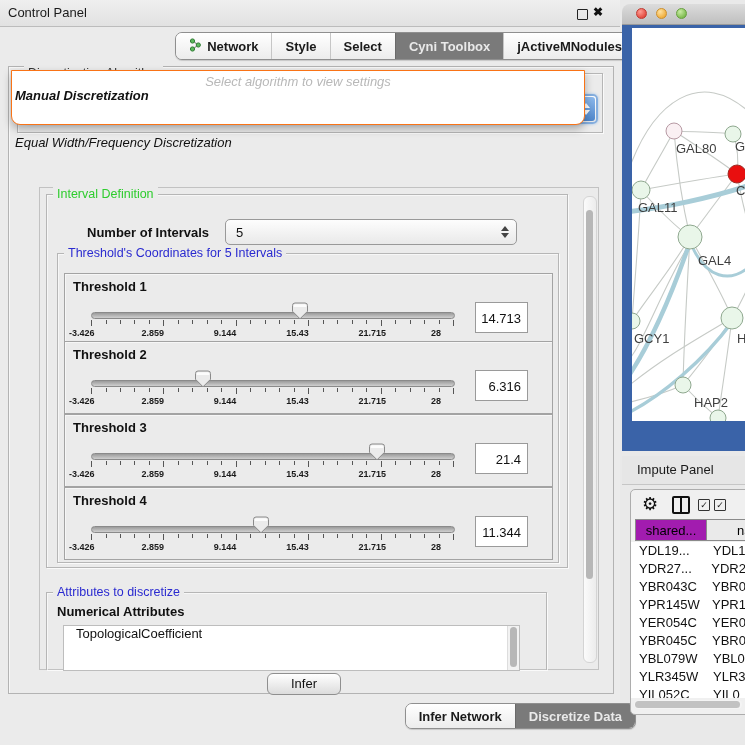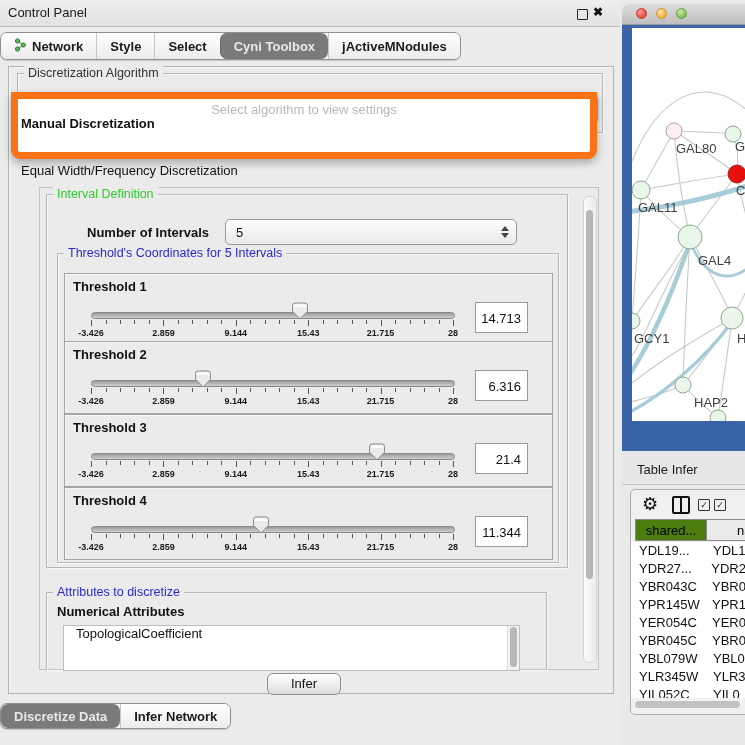--- a/index.html
+++ b/index.html
@@ -5,56 +5,56 @@
   html,body{margin:0;padding:0;}
   body{font-family:"Liberation Sans",sans-serif;background:#e9e9e9;}
   #root{position:relative;width:745px;height:745px;overflow:hidden;background:#e9e9e9;}
   
   .control-panel{position:absolute;left:0;top:0;width:620px;height:745px;background:#ebebeb;}
   .cp-titlebar{position:absolute;left:0;top:0;width:620px;height:26px;background:linear-gradient(#efefef,#e2e2e2);border-bottom:1px solid #bcbcbc;}
   .cp-title{position:absolute;left:8px;top:0;line-height:26px;font-size:13px;color:#1a1a1a;}
   .float-icon{position:absolute;left:577px;top:9px;width:9px;height:9px;border:1.5px solid #222;border-radius:1px;}
   .close-icon{position:absolute;left:593px;top:5px;font-size:12px;font-weight:bold;color:#111;}
   
-  .tabrow{position:absolute;left:0;width:620px;display:flex;justify-content:flex-start;}
+  .tabrow{position:absolute;left:16px;width:620px;display:flex;justify-content:flex-end;}
   .pill{display:flex;border:1px solid #8f8f8f;border-radius:7px;overflow:hidden;background:#f7f7f7;box-shadow:0 1px 1px rgba(0,0,0,.15);}
   .tab{display:flex;align-items:center;gap:5px;padding:0 13px;height:26px;font-size:13px;font-weight:bold;color:#1a1a1a;background:linear-gradient(#ffffff,#ececec);border-left:1px solid #c6c6c6;cursor:default;}
   .tab:first-child{border-left:none;}
-  .tab.sel{background:#7a7a7a;color:#e9e9e9;border-left-color:#6a6a6a;border-radius:7px;}
+  .tab.sel{background:#7a7a7a;color:#e9e9e9;border-left-color:#6a6a6a;}
   .tabrow.bottom .tab{height:24px;}
   
   .cp-body{position:absolute;left:8px;top:66px;width:604px;height:626px;border:1px solid #b3b3b3;background:#ebebeb;box-shadow:inset 1px 1px 0 #f7f7f7;}
   .groupbox{position:absolute;border:1px solid #b6b6b6;box-shadow:1px 1px 0 rgba(255,255,255,.75), inset 1px 1px 0 rgba(255,255,255,.6);}
   .legend{position:absolute;top:-8px;left:6px;background:#ebebeb;padding:0 4px;font-size:12.5px;color:#333;}
   .legend.green{color:#2ecc2e;}
   .legend.blue{color:#2a2ad0;}
   .combo{position:absolute;background:linear-gradient(#fdfdfd,#e9e9e9);border:1px solid #999;border-radius:5px;font-size:13px;color:#111;display:flex;align-items:center;}
   .combo .val{padding-left:10px;flex:1;white-space:nowrap;overflow:hidden;}
   .spin{display:flex;flex-direction:column;align-items:center;gap:2px;padding-right:7px;}
   .arr-up{width:0;height:0;border-left:4px solid transparent;border-right:4px solid transparent;border-bottom:5px solid #444;}
   .arr-dn{width:0;height:0;border-left:4px solid transparent;border-right:4px solid transparent;border-top:5px solid #444;}
   
   .combo.focused{border:2px solid #85aede;box-shadow:0 0 3px #9cc1ea;}
   .blue-capsule{width:18px;align-self:stretch;background:linear-gradient(#8db9ec,#4e86cb);border-radius:3px;display:flex;flex-direction:column;align-items:center;justify-content:center;gap:2px;margin:1px;}
   .blue-capsule .arr-up{border-bottom-color:#fff;}
   .blue-capsule .arr-dn{border-top-color:#fff;}
   
-  .popup{position:absolute;left:2px;top:25px;width:572px;height:53px;background:#fff;border:7px solid #f97316;border-radius:0 0 9px 9px;box-shadow:0 4px 9px rgba(0,0,0,.28);z-index:40;}
+  .popup{position:absolute;left:2px;top:3px;width:572px;height:53px;background:#fff;border:1px solid #f97316;border-radius:0 0 9px 9px;box-shadow:0 4px 9px rgba(0,0,0,.28);z-index:40;font-style:italic;}
   .popup-hint{position:absolute;top:3px;left:0;width:100%;text-align:center;font-size:13px;color:#b8b8b8;}
   .popup-item{position:absolute;left:3px;font-size:13px;color:#111;white-space:nowrap;}
   
   .scrollpane{position:absolute;left:30px;top:120px;width:558px;height:481px;border:1px solid #c2c2c2;background:#ebebeb;}
   .vscroll{position:absolute;left:543px;top:8px;width:12px;height:465px;background:linear-gradient(90deg,#fbfbfb,#ececec);border:1px solid #d4d4d4;border-radius:6px;}
   .vscroll .thumb{position:absolute;left:2px;width:7px;background:#b7b7b7;border-radius:4px;}
   
   .thr-panel{position:absolute;left:6px;width:487px;height:71px;border:1px solid #a3a3a3;background:#ebebeb;box-shadow:inset 1px 1px 0 #f6f6f6;}
   .thr-title{position:absolute;left:8px;top:5px;font-size:13px;font-weight:bold;color:#111;}
   .track{position:absolute;left:26px;top:38px;width:362px;height:5px;background:linear-gradient(#9b9b9b,#cfcfcf);border:1px solid #8a8a8a;border-radius:4px;}
   .tick{position:absolute;width:1px;background:#555;}
-  .ticklab{position:absolute;width:44px;text-align:center;font-size:9px;font-weight:bold;color:#1a1a1a;}
+  .ticklab{position:absolute;width:44px;font-size:9px;font-weight:bold;color:#1a1a1a;}
   .handle{position:absolute;top:28px;width:16px;height:18px;}
   .valbox{position:absolute;left:410px;top:28px;width:53px;height:31px;background:#fff;border:1px solid #9a9a9a;font-size:13px;color:#111;text-align:right;line-height:31px;padding-right:6px;box-sizing:border-box;}
   
   .attr-list{position:absolute;left:16px;top:32px;width:455px;height:44px;background:#fff;border:1px solid #bdbdbd;overflow:hidden;}
   .attr-item{font-size:13px;color:#111;padding-left:12px;line-height:16px;white-space:nowrap;}
   .attr-scroll{position:absolute;right:0;top:0;width:11px;height:100%;background:#f2f2f2;border-left:1px solid #ddd;}
   .attr-scroll .thumb{position:absolute;left:2px;top:1px;width:7px;height:40px;background:#b7b7b7;border-radius:4px;}
   .btn{position:absolute;background:linear-gradient(#ffffff,#dcdcdc);border:1px solid #8f8f8f;border-radius:6px;font-size:13px;color:#111;text-align:center;}
   
   .net-window{position:absolute;left:622px;top:4px;width:123px;height:447px;}
@@ -342,25 +342,25 @@
         <div class="vscroll">
           <div class="thumb" style="top:13px;height:369px;"></div>
         </div>
       </div>
 
       <div class="btn" style="left:258px;top:606px;width:72px;height:20px;line-height:20px;">Infer</div>
     </div>
 
     <div class="tabrow bottom" style="top:703px;">
       <div class="pill" id="bottom-tabs">
+          <div class="tab">
+            <span>Infer Network</span>
+          </div>
           <div class="tab sel">
             <span>Discretize Data</span>
-          </div>
-          <div class="tab">
-            <span>Infer Network</span>
           </div>
         </div>
     </div>
   </div>
 
   <div class="net-window">
     <div class="net-titlebar">
       <span class="light" style="left:14px;background:radial-gradient(circle at 35% 30%,#ff9d94,#e2493d 75%);border:1px solid #c03a31;box-sizing:border-box;"></span>
       <span class="light" style="left:34px;background:radial-gradient(circle at 35% 30%,#ffe2a0,#f0ad3b 75%);border:1px solid #cd8f2c;box-sizing:border-box;"></span>
       <span class="light" style="left:54px;background:radial-gradient(circle at 35% 30%,#c9eca4,#7cba4e 75%);border:1px solid #67a03e;box-sizing:border-box;"></span>
@@ -415,32 +415,32 @@
               <text x="2" y="315" class="netlabel">GCY1</text>
               <text x="105" y="315" class="netlabel">H</text>
               <text x="62" y="379" class="netlabel">HAP2</text>
             </g>
         </svg>
       </div>
     </div>
   </div>
 
   <div class="tp-bar">
-    <span class="tp-title">Table Infer</span>
+    <span class="tp-title">Impute Panel</span>
   </div>
 
   <div class="table-box">
     <div class="tb-toolbar">
       <span class="gear">⚙</span>
       <span class="split-icon"></span>
       <span class="cb" style="left:67px;">✓</span>
       <span class="cb" style="left:83px;">✓</span>
     </div>
     <div class="tb-header">
-      <div class="th" style="left:4px;width:72px;text-align:center;background:#4d7c0f;">shared...</div>
+      <div class="th" style="left:4px;width:72px;text-align:center;background:#a21caf;">shared...</div>
       <div class="th" style="left:75px;width:110px;background:#eaeaea;text-align:left;padding-left:30px;">name</div>
     </div>
     <div class="tb-rows" id="tb-rows">
         <div class="tb-row">
           <span class="c1">YDL19...</span>
           <span class="c2">YDL1</span>
         </div>
         <div class="tb-row">
           <span class="c1">YDR27...</span>
           <span class="c2">YDR2</span>

